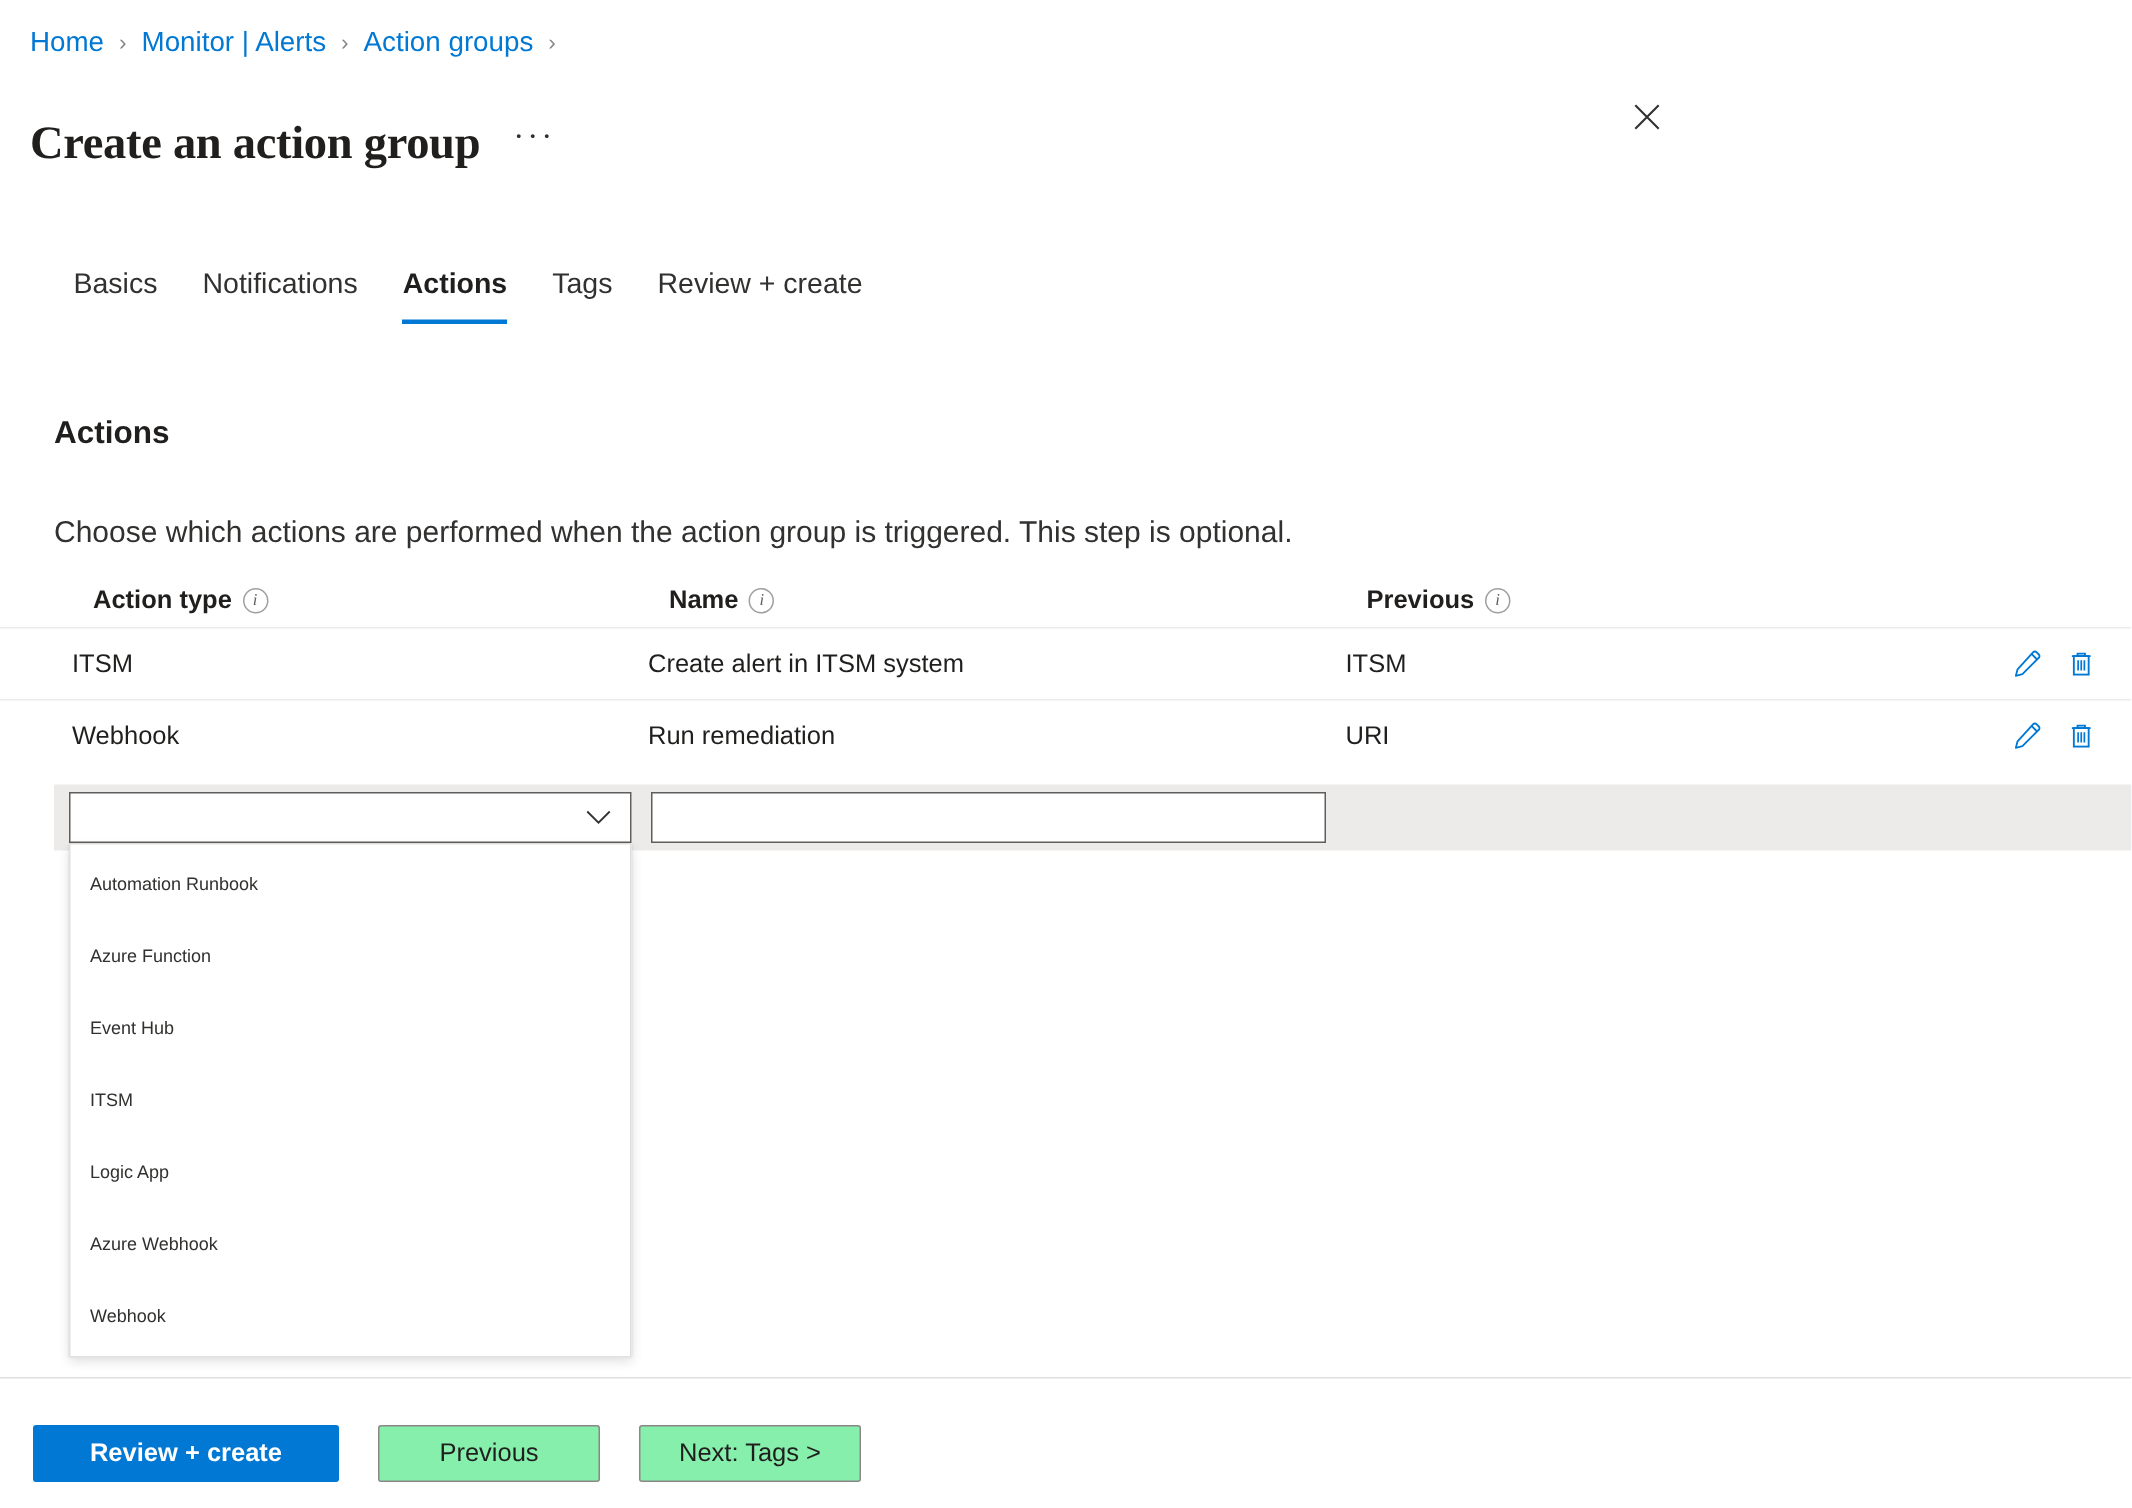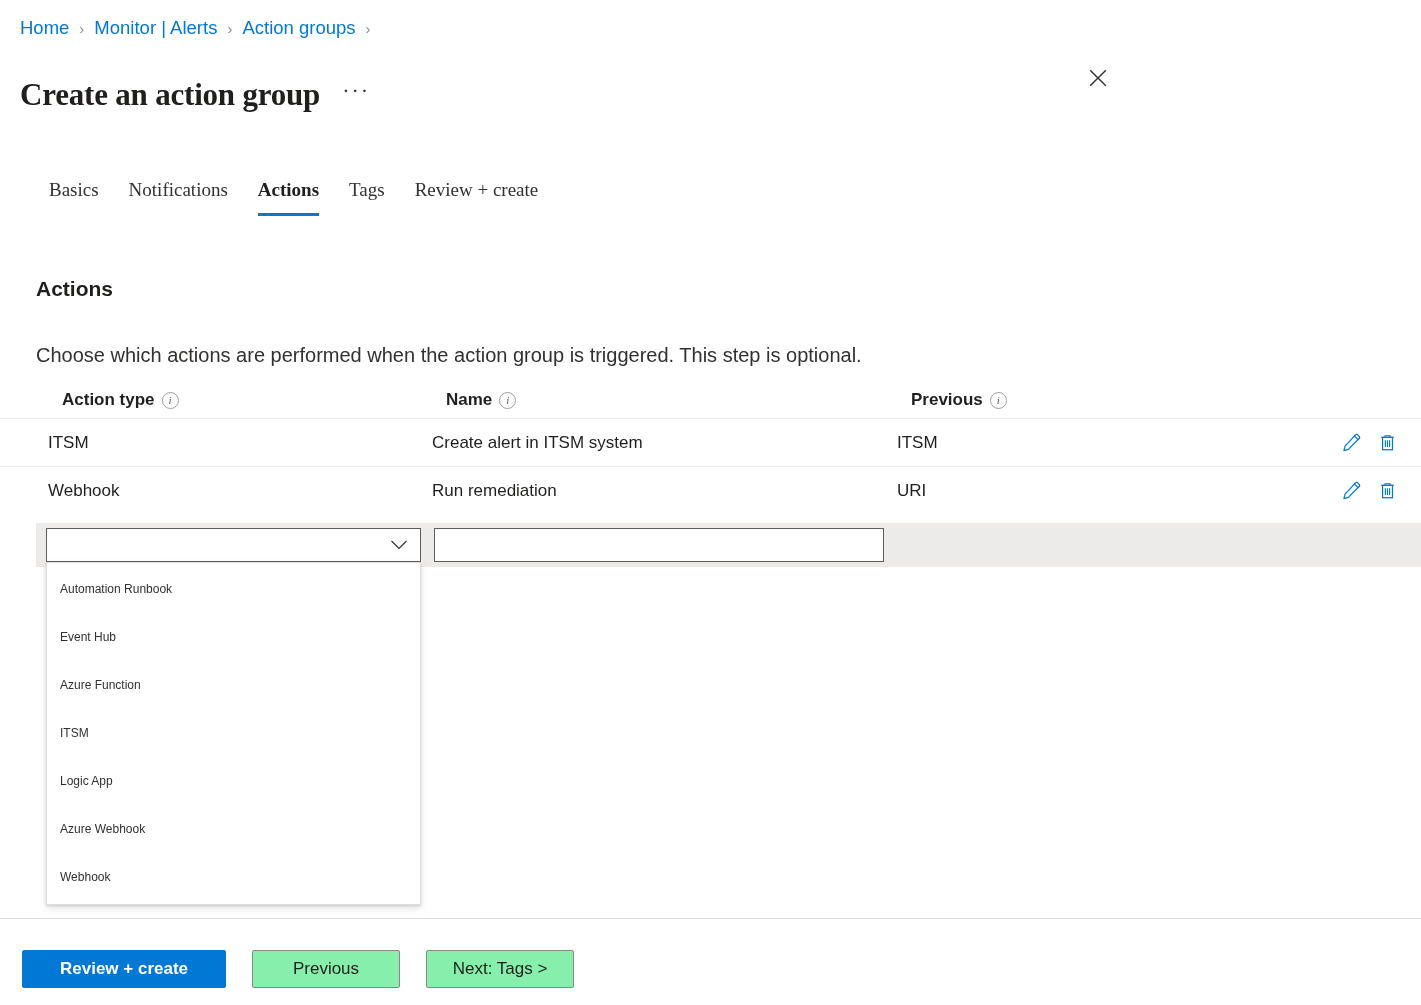--- a/index.html
+++ b/index.html
@@ -49,21 +49,20 @@
 
   
   .tabs {
     position: absolute; left: 34px; top: 178px;
     display: flex; align-items: flex-end; gap: 0;
   }
   .tab {
     font-size: 19px; color: #323130; padding: 0 15px 14px 15px;
     cursor: pointer; white-space: nowrap; position: relative;
     line-height: 24px;
-    font-family: Liberation Serif, serif;
   }
   .tab.active { font-weight: 600; color: #201f1e; }
   .tab.active::after {
     content: ""; position: absolute; left: 15px; right: 15px; bottom: 0;
     height: 3px; background: #0078d4;
   }
 
   
   .section-head {
     position: absolute; left: 36px; top: 260px;
@@ -287,22 +286,22 @@
       <svg width="18" height="12" viewBox="0 0 18 12" aria-hidden="true">
         <path d="M1.5 2 L9 9.5 L16.5 2" fill="none" stroke="#323130" stroke-width="1.2"></path>
       </svg>
     </span>
   </div>
 
   <input class="name-input" type="text" value="" placeholder="" style="">
 
   <div class="dropdown">
     <div class="dd-item">Automation Runbook</div>
+    <div class="dd-item">Azure Function</div>
     <div class="dd-item">Event Hub</div>
-    <div class="dd-item">Azure Function</div>
     <div class="dd-item">ITSM</div>
     <div class="dd-item">Logic App</div>
     <div class="dd-item">Azure Webhook</div>
     <div class="dd-item">Webhook</div>
   </div>
 
   <div class="footer-divider"></div>
   <div class="footer">
     <div class="btn btn-primary">Review + create</div>
     <div class="btn btn-default">Previous</div>

